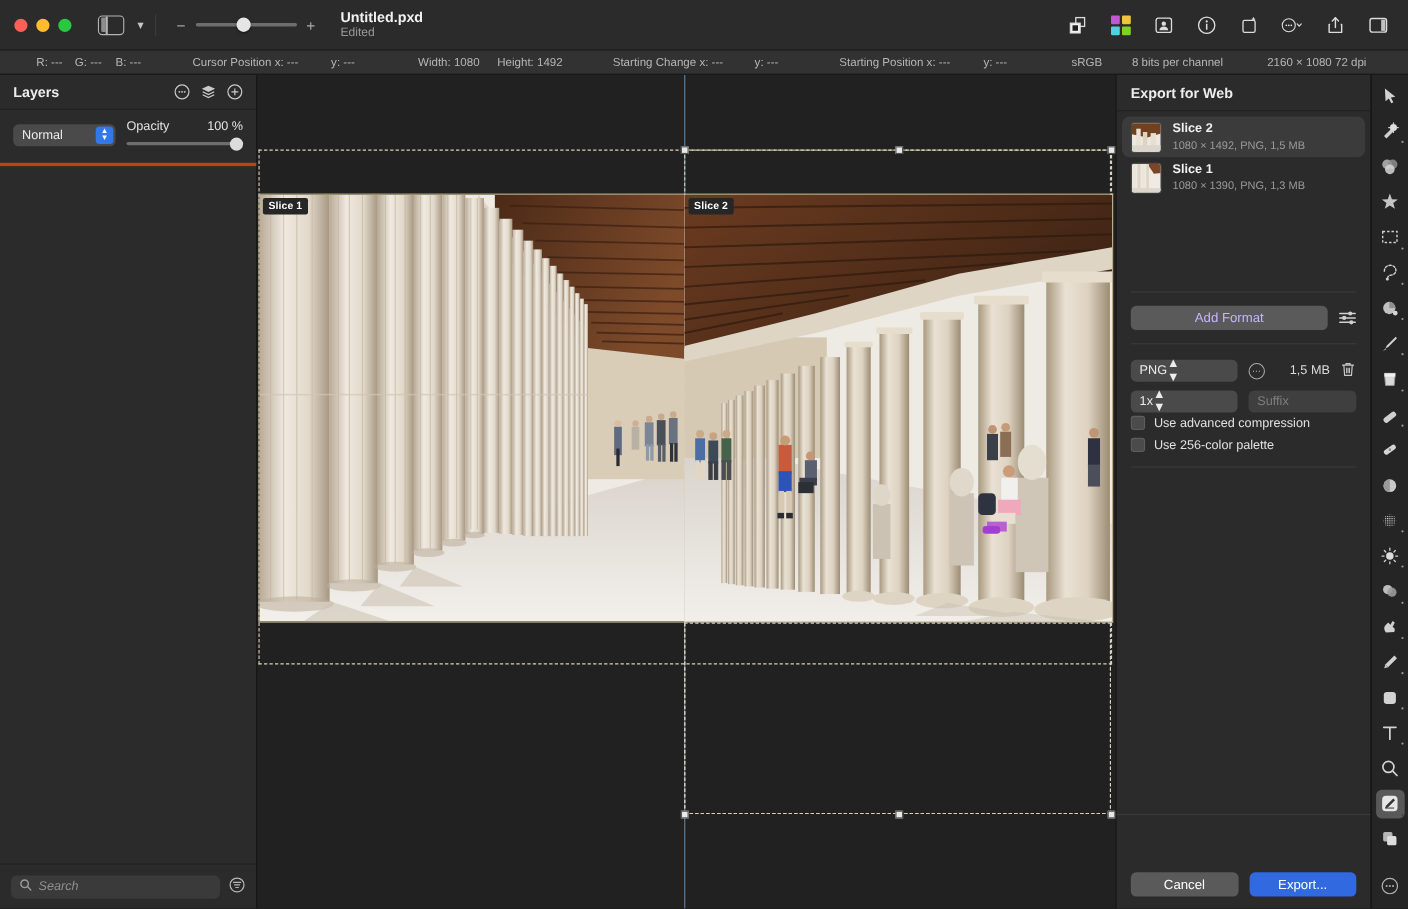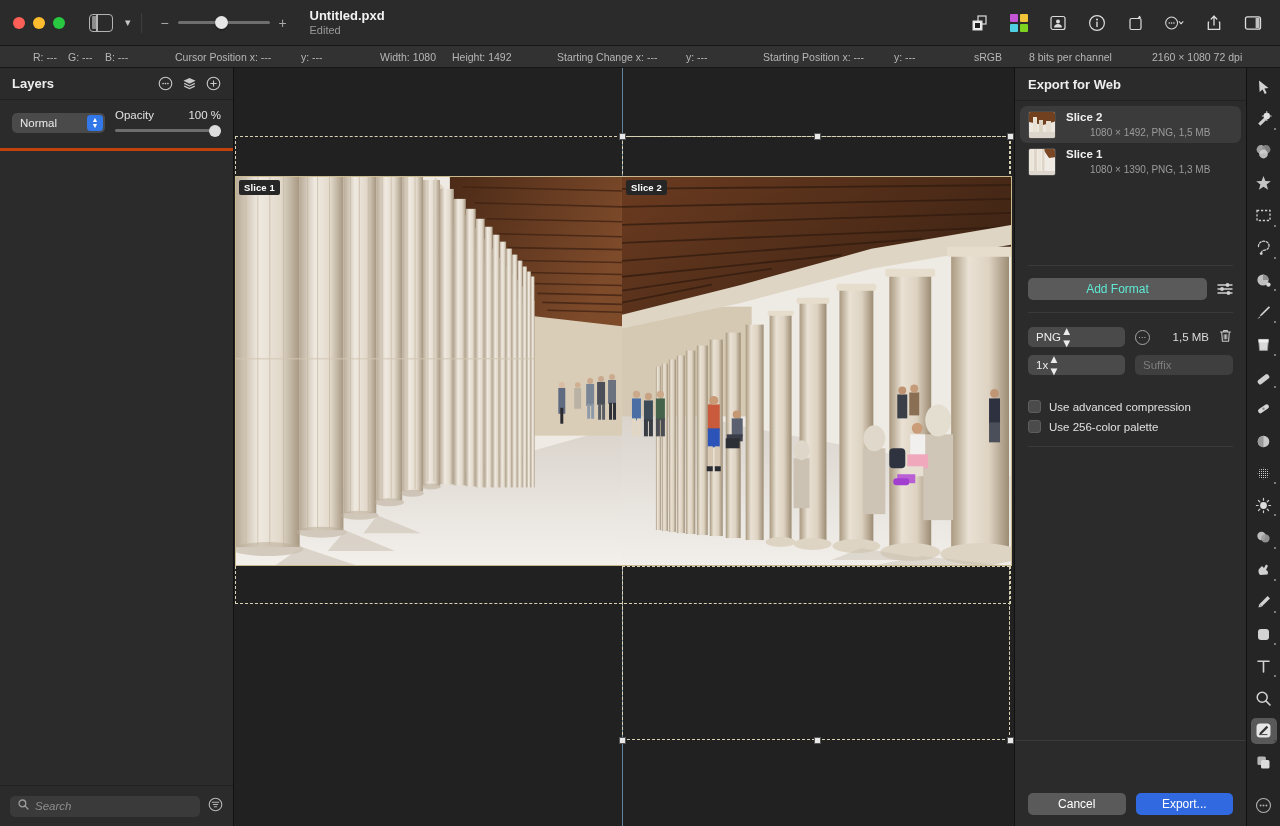--- a/index.html
+++ b/index.html
@@ -112,38 +112,38 @@
   .rhdr { height:33px; display:flex; align-items:center; padding:0 13px;
           border-bottom:1px solid #212121; }
   .rhdr .title { font-size:13px; font-weight:bold; color:#ededed; }
   .slicelist { padding:5px 5px 0 5px; }
   .slice-item { display:flex; align-items:center; gap:10px; height:37px; padding:0 8px;
                 border-radius:7px; }
   .slice-item.sel { background:#3b3b3b; }
   .sthumb { width:28px; height:28px; border-radius:3px; overflow:hidden; flex:0 0 28px;
             border:1px solid #4a4a4a; position:relative;}
   .sinfo .sn{font-size:11.5px;font-weight:bold;color:#f0f0f0;line-height:1.35;}
-  .sinfo .sd{font-size:10px;color:#9b9b9b;line-height:1.3;margin-left:24px;}
+  .sinfo .sd{font-size:10px;color:#9b9b9b;line-height:1.3;}
 
   .hr { height:1px; background:#3a3a3a; margin:0 13px; }
   .fmtblock { padding:12px 13px 0 13px; }
   .addrow { display:flex; align-items:center; gap:10px; }
-  .addfmt { flex:1; height:22px; background:#5a5a5a; border-radius:5px; color:#5eead4;
+  .addfmt { flex:1; height:22px; background:#5a5a5a; border-radius:5px; color:#c4b5fd;
             font-size:12px; display:flex; align-items:center; justify-content:center;}
   .slidersicon { width:16px; height:16px; color:#d0d0d0; }
   .fmtrow { display:flex; align-items:center; gap:10px; margin-top:14px;}
   .fmtcombo { position:relative; width:97px; height:20px; background:#4a4a4a; border-radius:5px;
               display:flex;align-items:center;padding-left:8px;font-size:11.5px;color:#ececec;}
   .dots { width:15px;height:15px;border:1px solid #a6a6a6;border-radius:50%;
           display:flex;align-items:center;justify-content:center;color:#c6c6c6;font-size:8px;letter-spacing:.5px;}
   .fsize { margin-left:auto; font-size:11.5px; color:#dcdcdc;}
   .trash { width:14px; color:#c8c8c8; }
   .suffix { flex:1; height:20px; background:#3f3f3f; border-radius:5px; display:flex;
             align-items:center; padding-left:8px; font-size:11.5px; color:#7e7e7e;}
-  .cbrow { display:flex; align-items:center; gap:8px; margin-top:25px; }
+  .cbrow { display:flex; align-items:center; gap:8px; margin-top:3px; }
   .cbox { width:13px; height:13px; border-radius:3px; background:#4b4b4b; border:1px solid #5d5d5d;}
   .cblabel { font-size:11.5px; color:#e0e0e0;}
   .rfooter { margin-top:auto; border-top:1px solid #3a3a3a; padding:11px 13px;
              display:flex; gap:10px;}
   .btn { flex:1; height:22px; border-radius:5px; display:flex; align-items:center;
          justify-content:center; font-size:12px; color:#fff;margin-top:41px; }
   .btn.cancel { background:#5a5a5a; }
   .btn.export { background:#3169e0; }
 
   

